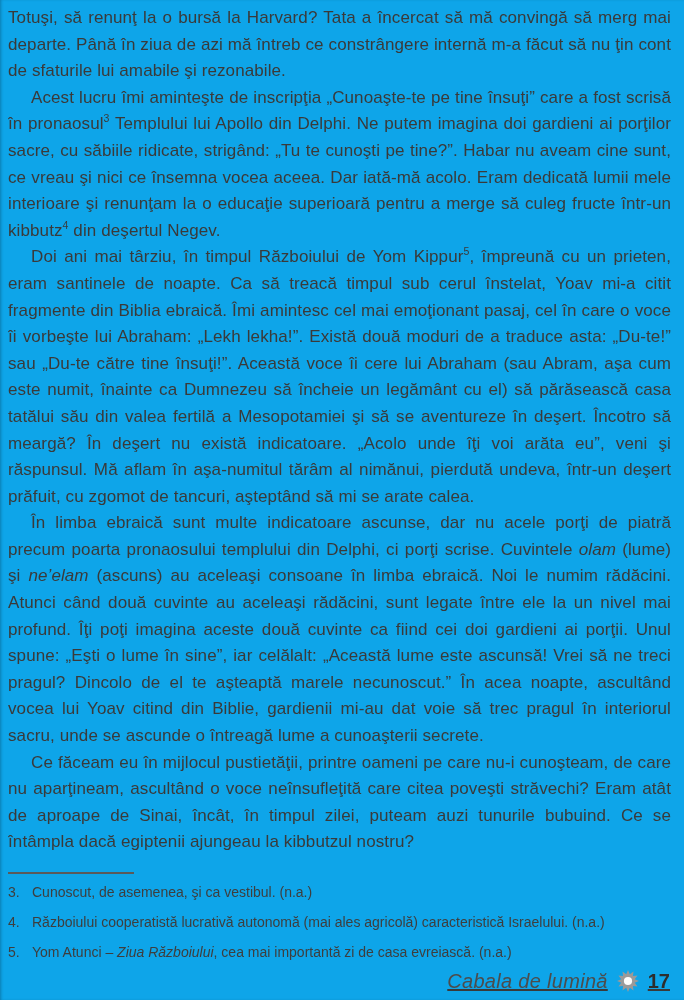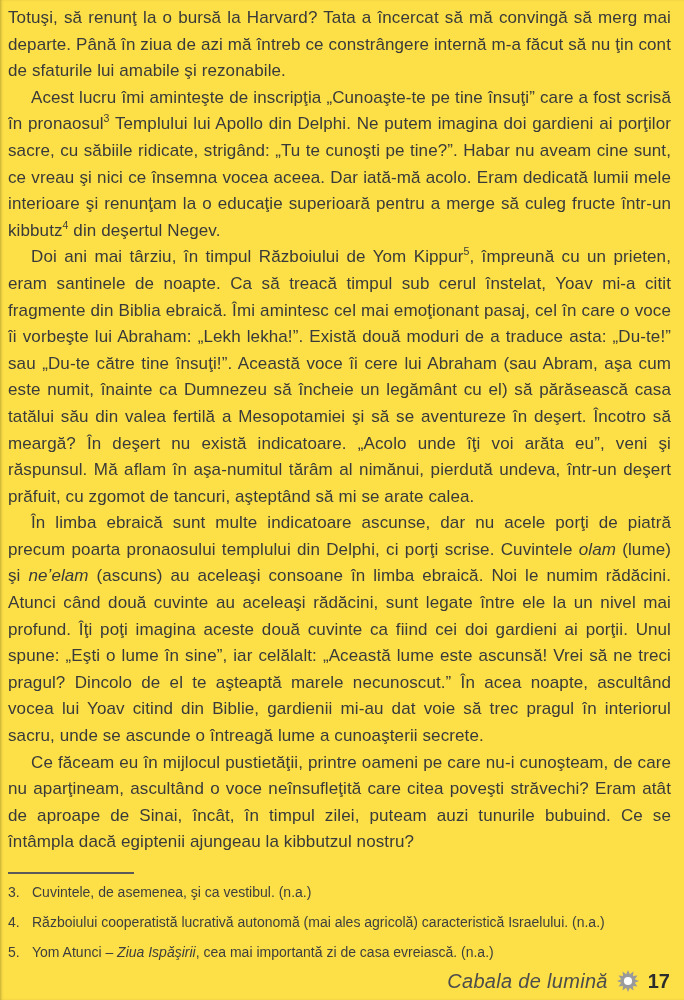--- a/index.html
+++ b/index.html
@@ -4,21 +4,21 @@
 <style>
   * { margin: 0; padding: 0; box-sizing: border-box; }
   html, body { background: #e8e8e8; }
   body { font-family: "Liberation Sans", sans-serif; }
 
   .page {
     position: relative;
     width: 684px;
     height: 1000px;
     margin: 0 auto;
-    background: #fde047;
+    background: #0ea5e9;
     color: #3a3a3a;
     overflow: hidden;
     box-shadow: inset 2px 0 3px -1px rgba(0,0,0,0.25);
   }
 
   .body-text {
     position: absolute;
     left: 8px;
     right: 13px;
     top: 5px;
@@ -61,20 +61,21 @@
   .fn-num { flex: none; width: 24px; }
   .fn-text { flex: 1; }
 
   .footer {
     position: absolute;
     right: 14px;
     bottom: 7px;
     display: flex;
     align-items: center;
     gap: 8px;
+    text-decoration: underline;
   }
   .running-title {
     font-style: italic;
     font-size: 20px;
     color: #4c4c4c;
     letter-spacing: 0.3px;
   }
   .ornament { width: 24px; height: 24px; display: block; }
   .page-num {
     font-weight: bold;
@@ -93,29 +94,29 @@
       <p class="par indent"><span>Doi ani mai târziu, în timpul Războiului de Yom Kippur</span><sup>5</sup><span>, împreună cu un prieten, eram santinele de noapte. Ca să treacă timpul sub cerul înstelat, Yoav mi-a citit fragmente din Biblia ebraică. Îmi amintesc cel mai emoţionant pasaj, cel în care o voce îi vorbeşte lui Abraham: „Lekh lekha!”. Există două moduri de a traduce asta: „Du-te!” sau „Du-te către tine însuţi!”. Această voce îi cere lui Abraham (sau Abram, aşa cum este numit, înainte ca Dumnezeu să încheie un legământ cu el) să părăsească casa tatălui său din valea fertilă a Mesopotamiei şi să se aventureze în deşert. Încotro să meargă? În deşert nu există indicatoare. „Acolo unde îţi voi arăta eu”, veni şi răspunsul. Mă aflam în aşa-numitul tărâm al nimănui, pierdută undeva, într-un deşert prăfuit, cu zgomot de tancuri, aşteptând să mi se arate calea.</span></p>
       <p class="par indent"><span>În limba ebraică sunt multe indicatoare ascunse, dar nu acele porţi de piatră precum poarta pronaosului templului din Delphi, ci porţi scrise. Cuvintele </span><em>olam</em><span> (lume) şi </span><em>ne’elam</em><span> (ascuns) au aceleaşi consoane în limba ebraică. Noi le numim rădăcini. Atunci când două cuvinte au aceleaşi rădăcini, sunt legate între ele la un nivel mai profund. Îţi poţi imagina aceste două cuvinte ca fiind cei doi gardieni ai porţii. Unul spune: „Eşti o lume în sine”, iar celălalt: „Această lume este ascunsă! Vrei să ne treci pragul? Dincolo de el te aşteaptă marele necunoscut.” În acea noapte, ascultând vocea lui Yoav citind din Biblie, gardienii mi-au dat voie să trec pragul în interiorul sacru, unde se ascunde o întreagă lume a cunoaşterii secrete.</span></p>
       <p class="par indent"><span>Ce făceam eu în mijlocul pustietăţii, printre oameni pe care nu-i cunoşteam, de care nu aparţineam, ascultând o voce neînsufleţită care citea poveşti străvechi? Eram atât de aproape de Sinai, încât, în timpul zilei, puteam auzi tunurile bubuind. Ce se întâmpla dacă egiptenii ajungeau la kibbutzul nostru?</span></p>
     </div>
 
   <div class="footnotes">
     <div class="fn-rule"></div>
     <div>
         <div class="footnote">
           <span class="fn-num">3.</span>
-          <span class="fn-text"><span>Cuvintele, de asemenea, şi ca vestibul. (n.a.)</span></span>
+          <span class="fn-text"><span>Cunoscut, de asemenea, şi ca vestibul. (n.a.)</span></span>
         </div>
         <div class="footnote">
           <span class="fn-num">4.</span>
           <span class="fn-text"><span>Războiului cooperatistă lucrativă autonomă (mai ales agricolă) caracteristică Israelului. (n.a.)</span></span>
         </div>
         <div class="footnote">
           <span class="fn-num">5.</span>
-          <span class="fn-text"><span>Yom Atunci – </span><em>Ziua Ispăşirii</em><span>, cea mai importantă zi de casa evreiască. (n.a.)</span></span>
+          <span class="fn-text"><span>Yom Atunci – </span><em>Ziua Războiului</em><span>, cea mai importantă zi de casa evreiască. (n.a.)</span></span>
         </div>
       </div>
   </div>
 
   <div class="footer">
     <span class="running-title">Cabala de lumină</span>
     <svg class="ornament" viewBox="0 0 24 24" aria-hidden="true">
       <polygon fill="#9a9a9a" points="23,12 18.76,13.81 21.53,17.5 16.95,16.95 17.5,21.53 13.81,18.76 12,23 10.19,18.76 6.5,21.53 7.05,16.95 2.47,17.5 5.24,13.81 1,12 5.24,10.19 2.47,6.5 7.05,7.05 6.5,2.47 10.19,5.24 12,1 13.81,5.24 17.5,2.47 16.95,7.05 21.53,6.5 18.76,10.19"></polygon>
       <circle fill="#fdfdfc" cx="12" cy="12" r="4.1"></circle>
     </svg>

